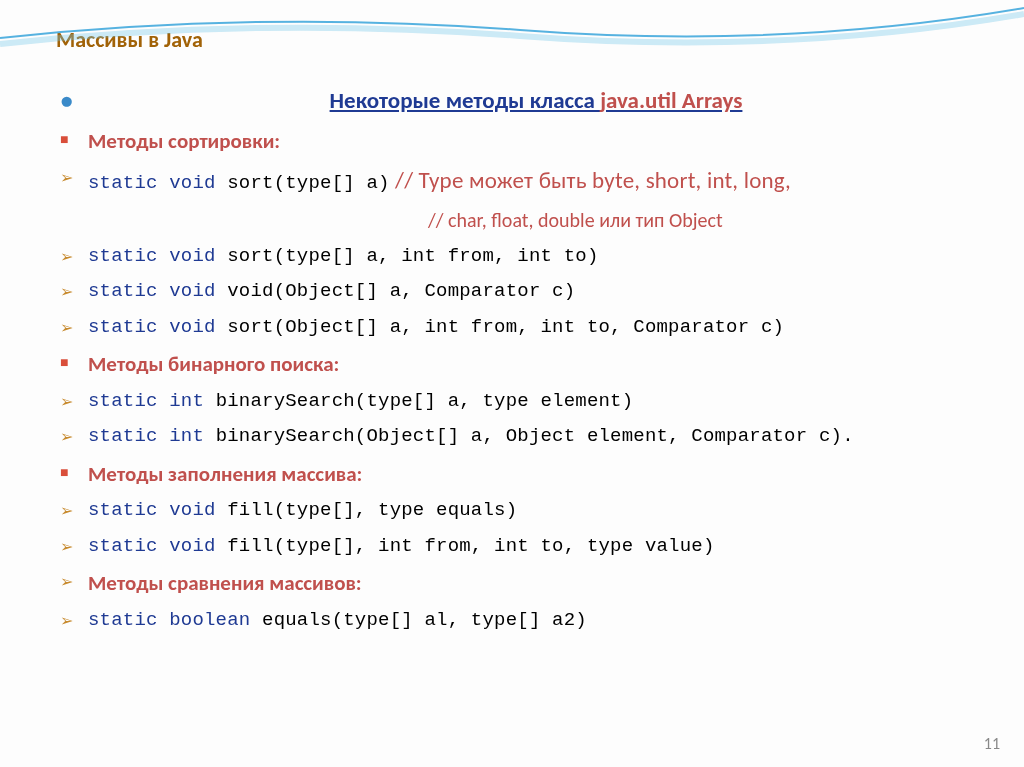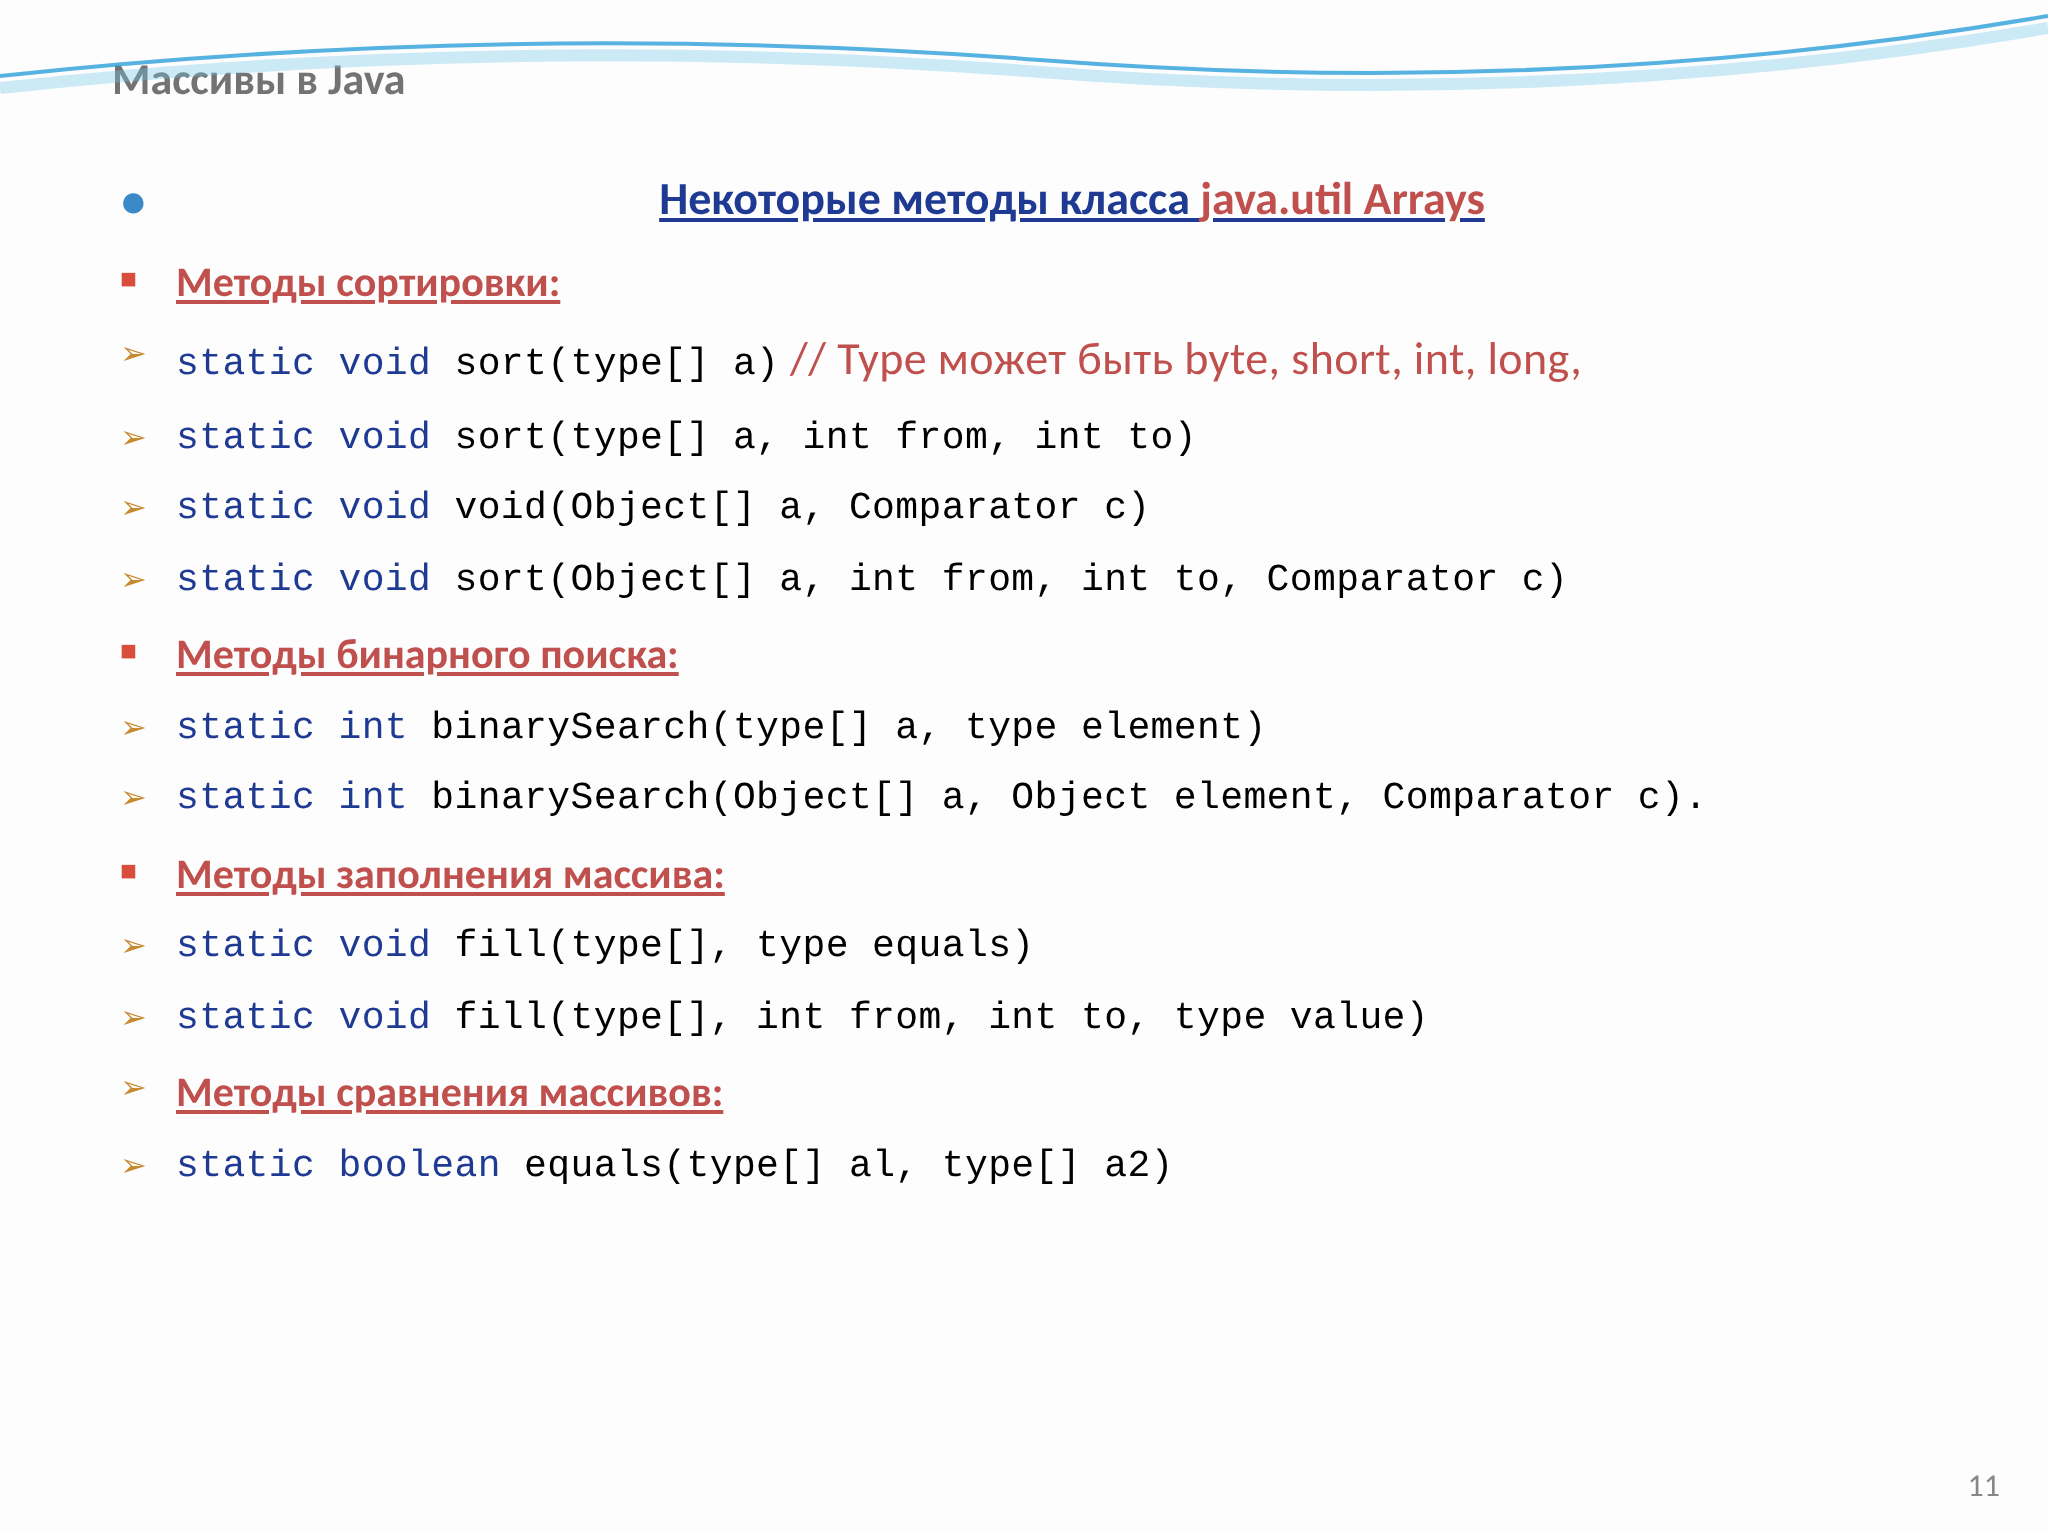--- a/index.html
+++ b/index.html
@@ -11,21 +11,21 @@
     padding: 20px 40px 20px 60px;
     color: #000;
   }
   .header-wave {
     position: absolute;
     top: 0; left: 0; right: 0;
     height: 60px;
     pointer-events: none;
   }
   .slide-title {
-    color: #737373;
+    color: #a16207;
     font-weight: bold;
     font-size: 22px;
     margin-bottom: 30px;
     margin-top: 6px;
     margin-left: -4px;
   }
   .content { font-size: 19px; line-height: 1.55; }
   .bullet-row { display: flex; align-items: flex-start; margin-bottom: 6px; }
   .marker { flex: 0 0 28px; font-size: 19px; line-height: 1.6; }
   .marker.disc { color: #3a8ac9; font-size: 22px; }
@@ -36,21 +36,20 @@
     font-weight: bold;
     font-size: 23px;
     text-decoration: underline;
     text-align: center;
   }
   .h1-text .link { color: #c0504d; }
   .h2-text {
     color: #c0504d;
     font-weight: bold;
     font-size: 21px;
-    text-decoration: underline;
   }
   .code {
     font-family: "Courier New", monospace;
     font-size: 19px;
     letter-spacing: 0.2px;
     color: #000;
   }
   .kw { color: #1f3a93; }
   .comment { color: #c0504d; }
   .indent-comment {
@@ -91,20 +90,21 @@
     <div class="marker square">■</div>
     <div class="txt h2-text">Методы сортировки:</div>
   </div>
 
   <div class="bullet-row">
     <div class="marker arrow">➢</div>
     <div class="txt code">
       <span class="kw">static void</span><span> sort(type[] a)</span><span class="comment" style="font-family:Calibri,Arial,sans-serif;font-size:23px">  // Type может быть byte, short, int, long,</span>
     </div>
   </div>
+  <div class="indent-comment">// char, float, double или тип Object</div>
 
   <div class="bullet-row">
     <div class="marker arrow">➢</div>
     <div class="txt code">
       <span class="kw">static void</span><span> sort(type[] a, int from, int to)</span>
     </div>
   </div>
 
   <div class="bullet-row">
     <div class="marker arrow">➢</div>

